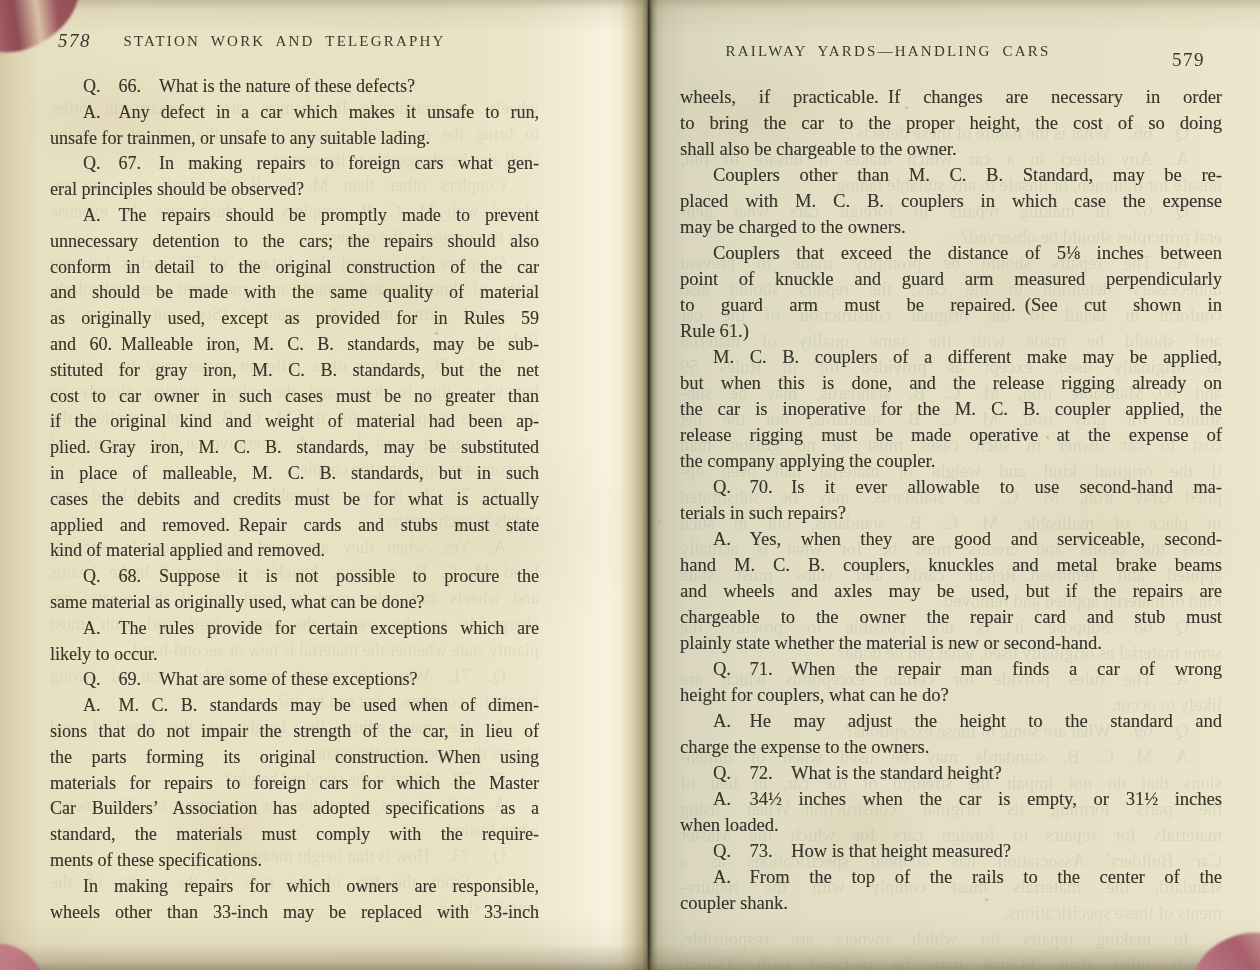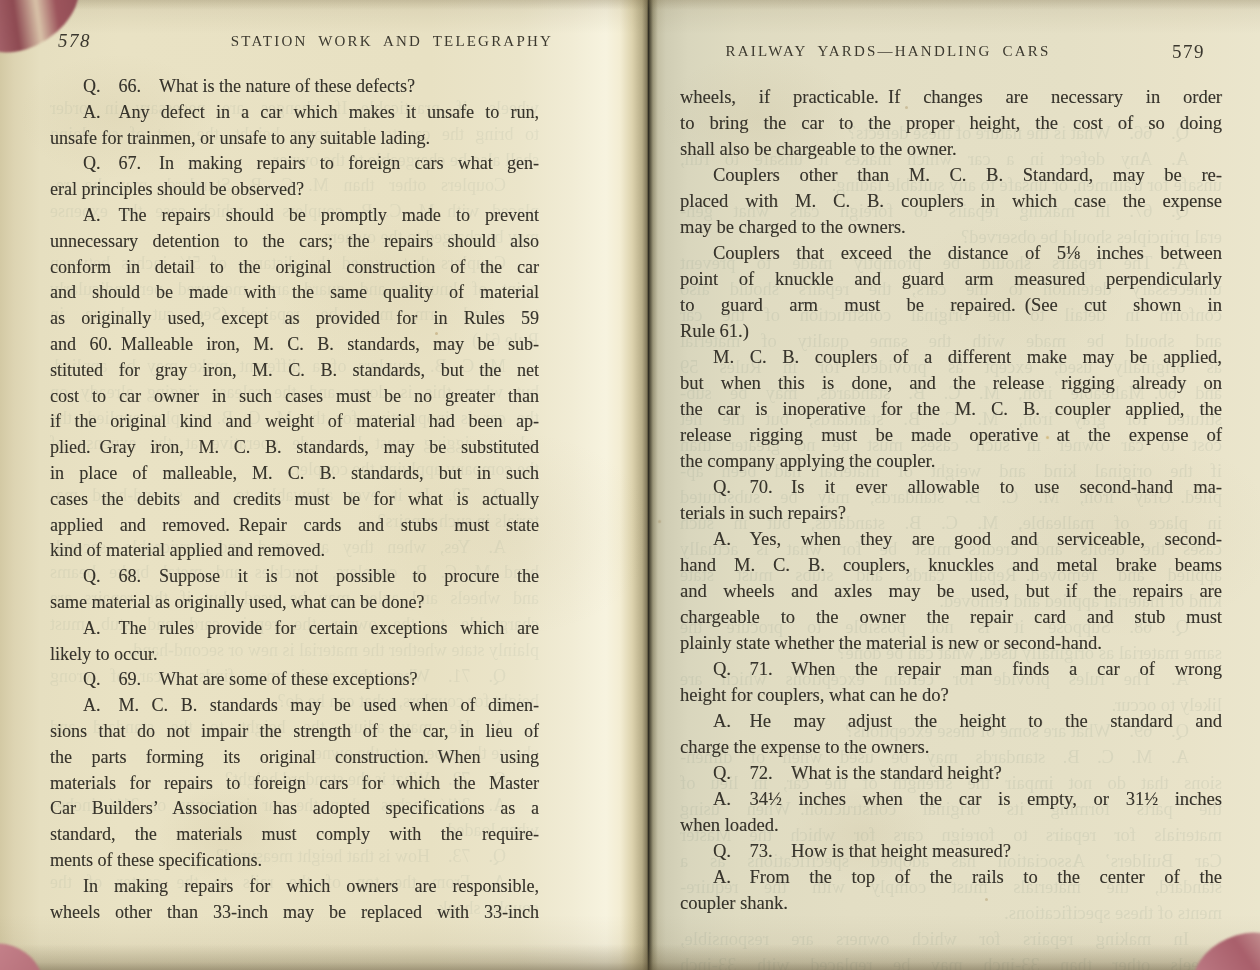--- a/index.html
+++ b/index.html
@@ -34,26 +34,26 @@
   .page::after{
     content:"";position:absolute;inset:0;pointer-events:none;
     background:linear-gradient(180deg, rgba(120,105,70,.12) 0, rgba(120,105,70,0) 34px,
       rgba(120,105,70,0) 915px, rgba(120,105,70,.12) 100%);
   }
   .pageno{
     position:absolute;font-size:19px;line-height:1;color:#3a372e;
     letter-spacing:1.5px;z-index:4;
   }
   .pageno.pl{left:58px;top:31px;font-style:italic;}
-  .pageno.pr{left:524px;top:42px;}
+  .pageno.pr{left:524px;top:50px;}
   .head{
     position:absolute;font-size:15px;line-height:1;color:#3c392f;
     letter-spacing:2.2px;word-spacing:5px;text-align:center;z-index:4;white-space:nowrap;
   }
-  .head.hl{left:64px;width:489px;top:34px;text-align:right;}
+  .head.hl{left:40px;width:489px;top:34px;}
   .head.hr{left:0px;width:480px;top:44px;}
   .textblock{
     position:absolute;z-index:3;color:#37342c;
     text-shadow:0.3px 0.3px 0 rgba(55,52,44,.35);
   }
   #text-left{left:50px;top:74px;width:489px;font-size:18px;line-height:25.8px;}
   #text-right{left:32px;top:84px;width:542px;font-size:18.5px;line-height:26px;}
   .textblock .line{text-align:justify;text-align-last:justify;}
   .textblock .line.end{text-align-last:left;}
   .textblock .line.indent{padding-left:33px;}

